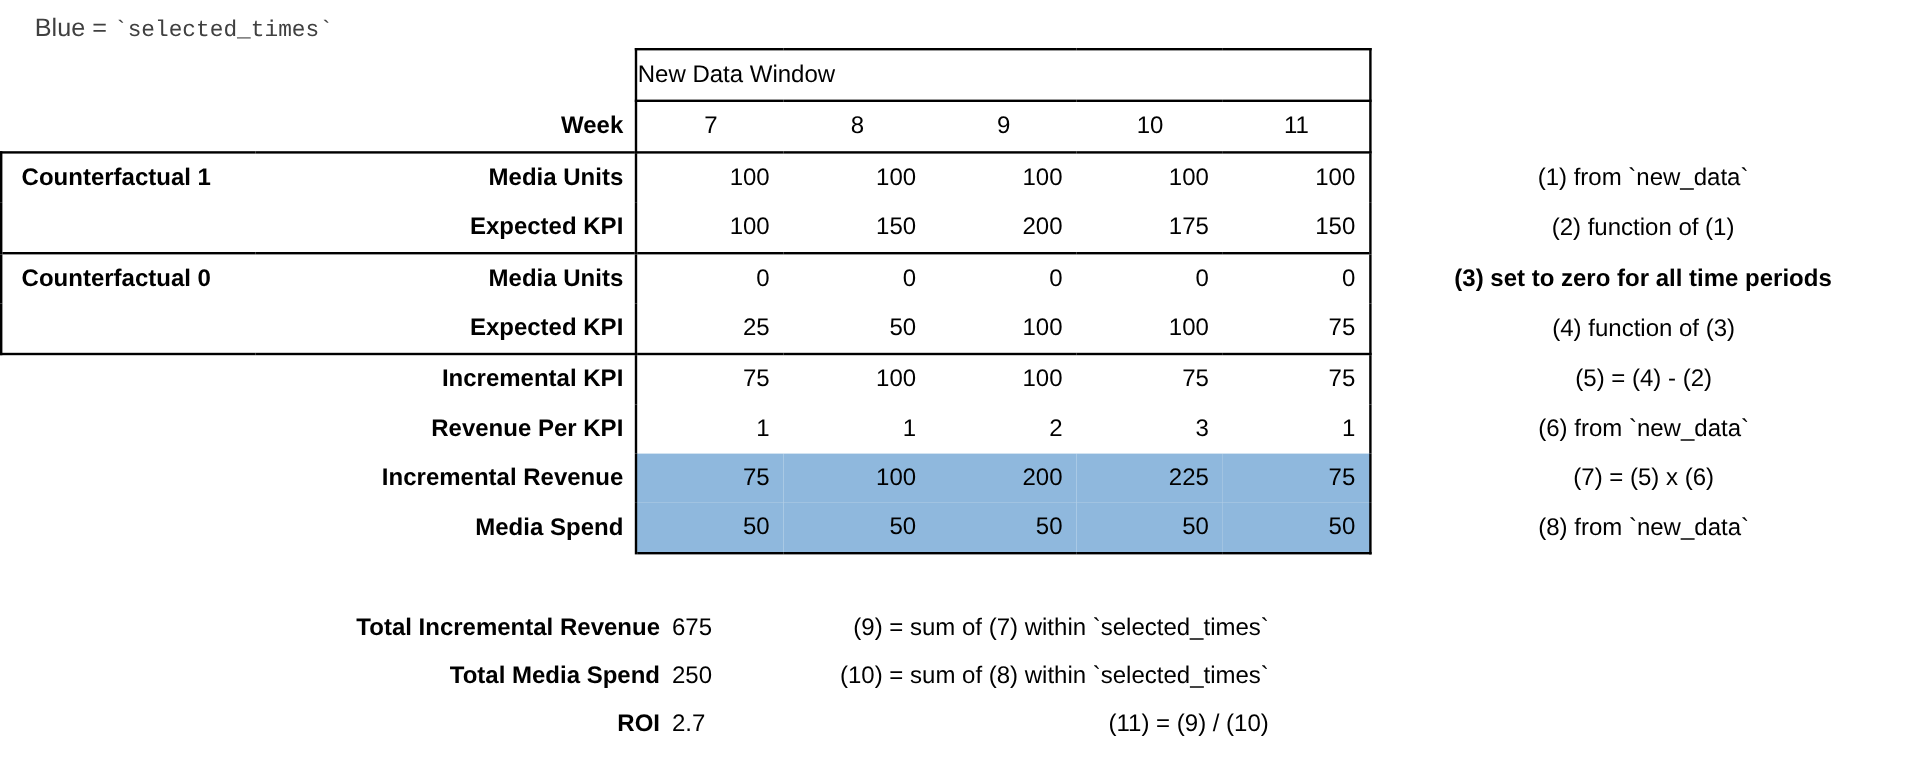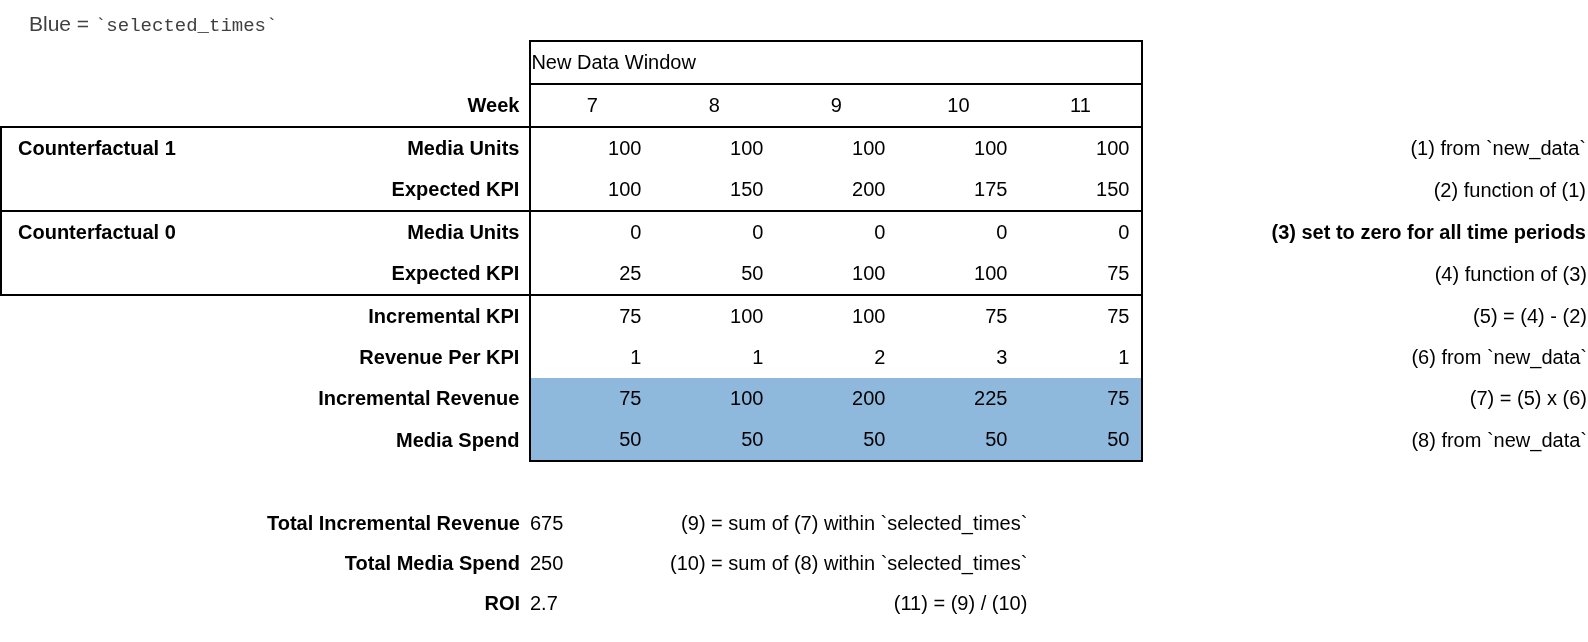--- a/index.html
+++ b/index.html
@@ -61,21 +61,21 @@
     white-space: nowrap;
   }
   .c-val {
     width: 120px;
     text-align: right;
     padding-right: 12px !important;
     white-space: nowrap;
     margin-top: 28px;
   }
   .c-note {
-    text-align: right;
+    text-align: center;
     padding-left: 9px !important;
     white-space: nowrap;
     font-size: 20px;
   }
   .c-note.bold { font-weight: bold; }
 
   
   .bx-l { border-left: 2px solid #000; }
   .bx-r { border-right: 2px solid #000; }
   .bx-t { border-top: 2px solid #000; }
@@ -100,20 +100,21 @@
   
   .totals {
     position: absolute;
     left: 0px;
     top: 503px;
     font-size: 20px;
   }
   table.tot {
     border-collapse: collapse;
     table-layout: fixed;
+    margin-left: 30px;
   }
   table.tot td {
     padding: 0;
     height: 40px;
     vertical-align: middle;
   }
   .t-label {
     width: 520px;
     text-align: right;
     font-weight: bold;

